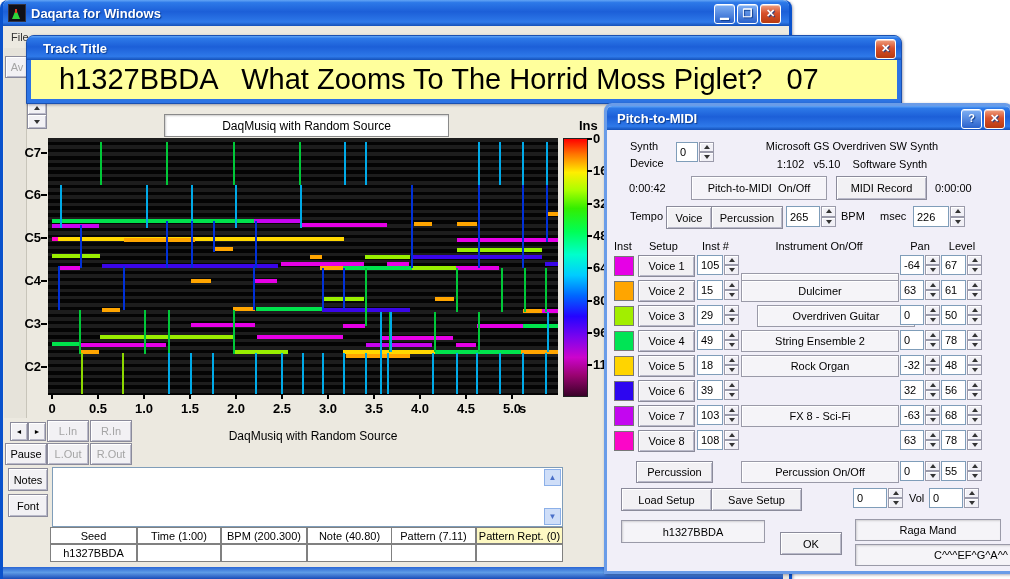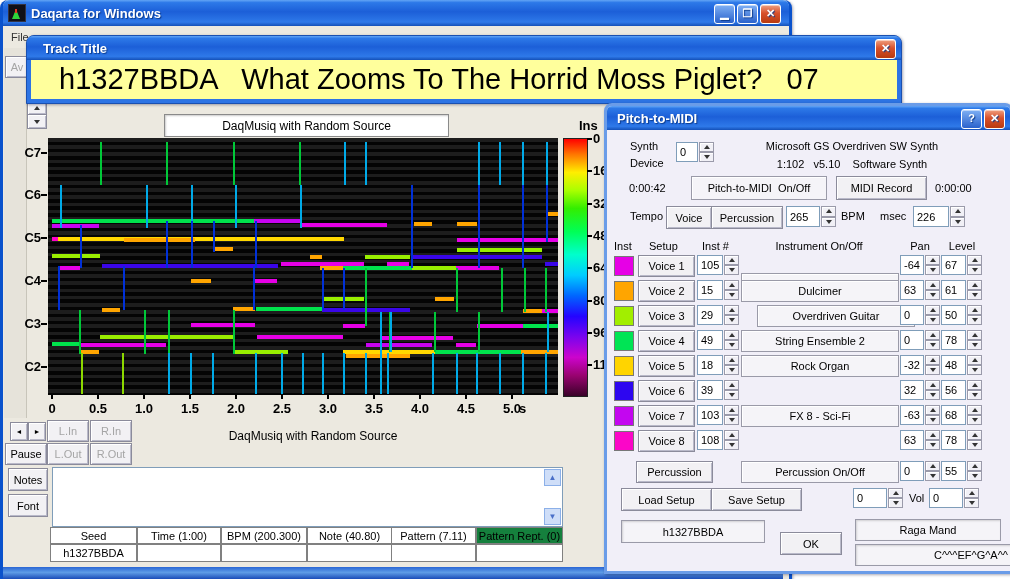--- a/index.html
+++ b/index.html
@@ -280,21 +280,21 @@
       <span class="scr" style="right:1px;top:1px;">▲</span>
       <span class="scr" style="right:1px;bottom:1px;">▼</span>
     </div>
 
     <div id="seed-table">
         <div class="abs" style="left: 47px; top: 527px; width: 85px; height: 15px; position: absolute; background: rgb(255, 255, 255); border: 1px solid rgb(128, 128, 128); font-size: 11px; display: flex; align-items: center; justify-content: center; white-space: pre;">Seed</div>
         <div class="abs" style="left: 134px; top: 527px; width: 82px; height: 15px; position: absolute; background: rgb(255, 255, 255); border: 1px solid rgb(128, 128, 128); font-size: 11px; display: flex; align-items: center; justify-content: center; white-space: pre;">Time (1:00)</div>
         <div class="abs" style="left: 218px; top: 527px; width: 84px; height: 15px; position: absolute; background: rgb(255, 255, 255); border: 1px solid rgb(128, 128, 128); font-size: 11px; display: flex; align-items: center; justify-content: center; white-space: pre;">BPM (200.300)</div>
         <div class="abs" style="left: 304px; top: 527px; width: 83px; height: 15px; position: absolute; background: rgb(255, 255, 255); border: 1px solid rgb(128, 128, 128); font-size: 11px; display: flex; align-items: center; justify-content: center; white-space: pre;">Note (40.80)</div>
         <div class="abs" style="left: 388px; top: 527px; width: 83px; height: 15px; position: absolute; background: rgb(255, 255, 255); border: 1px solid rgb(128, 128, 128); font-size: 11px; display: flex; align-items: center; justify-content: center; white-space: pre;">Pattern (7.11)</div>
-        <div class="abs" style="left: 473px; top: 527px; width: 85px; height: 15px; position: absolute; background: #15803d; border: 1px solid rgb(128, 128, 128); font-size: 11px; display: flex; align-items: center; justify-content: center; white-space: pre; text-align: center;">Pattern Rept. (0)</div>
+        <div class="abs" style="left: 473px; top: 527px; width: 85px; height: 15px; position: absolute; background: #fef9c3; border: 1px solid rgb(128, 128, 128); font-size: 11px; display: flex; align-items: center; justify-content: center; white-space: pre; text-align: center;">Pattern Rept. (0)</div>
         <div class="abs" style="left: 47px; top: 544px; width: 85px; height: 16px; position: absolute; background: rgb(255, 255, 255); border: 1px solid rgb(128, 128, 128); font-size: 11px; display: flex; align-items: center; justify-content: center; white-space: pre;">h1327BBDA</div>
         <div class="abs" style="left: 134px; top: 544px; width: 82px; height: 16px; position: absolute; background: rgb(255, 255, 255); border: 1px solid rgb(128, 128, 128); font-size: 11px; display: flex; align-items: center; justify-content: center; white-space: pre;"></div>
         <div class="abs" style="left: 218px; top: 544px; width: 84px; height: 16px; position: absolute; background: rgb(255, 255, 255); border: 1px solid rgb(128, 128, 128); font-size: 11px; display: flex; align-items: center; justify-content: center; white-space: pre;"></div>
         <div class="abs" style="left: 304px; top: 544px; width: 83px; height: 16px; position: absolute; background: rgb(255, 255, 255); border: 1px solid rgb(128, 128, 128); font-size: 11px; display: flex; align-items: center; justify-content: center; white-space: pre;"></div>
         <div class="abs" style="left: 388px; top: 544px; width: 83px; height: 16px; position: absolute; background: rgb(255, 255, 255); border: 1px solid rgb(128, 128, 128); font-size: 11px; display: flex; align-items: center; justify-content: center; white-space: pre;"></div>
         <div class="abs" style="left: 473px; top: 544px; width: 85px; height: 16px; position: absolute; background: rgb(255, 255, 255); border: 1px solid rgb(128, 128, 128); font-size: 11px; display: flex; align-items: center; justify-content: center; white-space: pre;"></div>
       </div>
 
     <div class="abs" style="left:0;top:567px;width:780px;height:12px;background:linear-gradient(180deg,#2a66d4,#5e9ce6 45%,#1a4cb8);"></div>
   </div>

